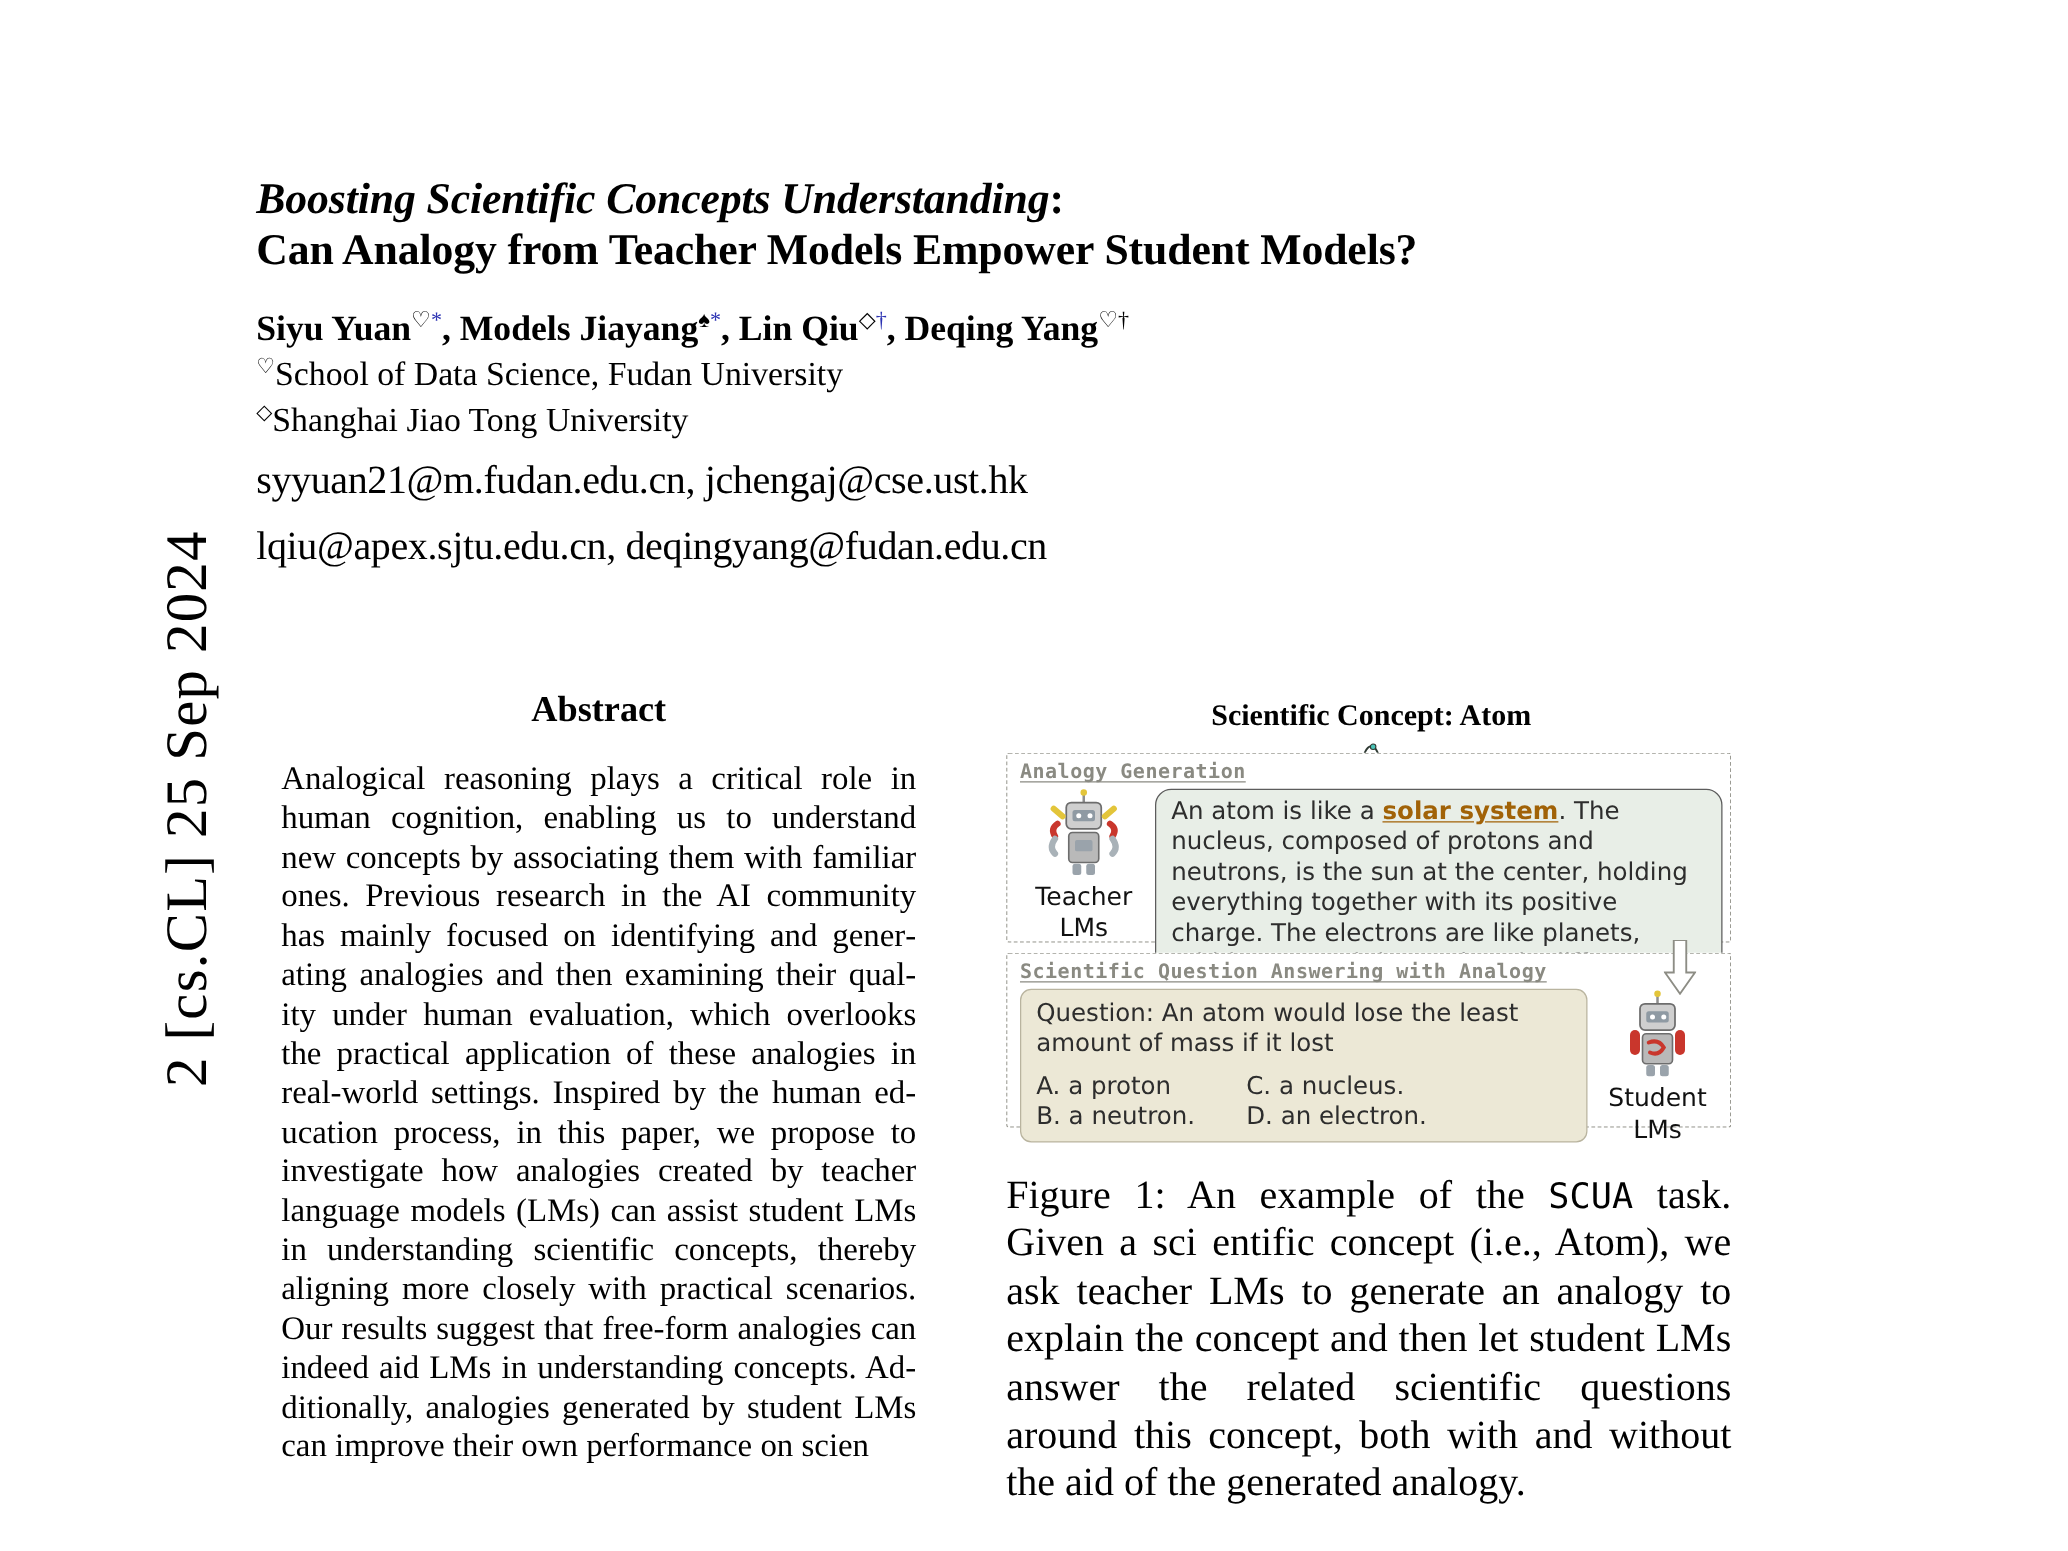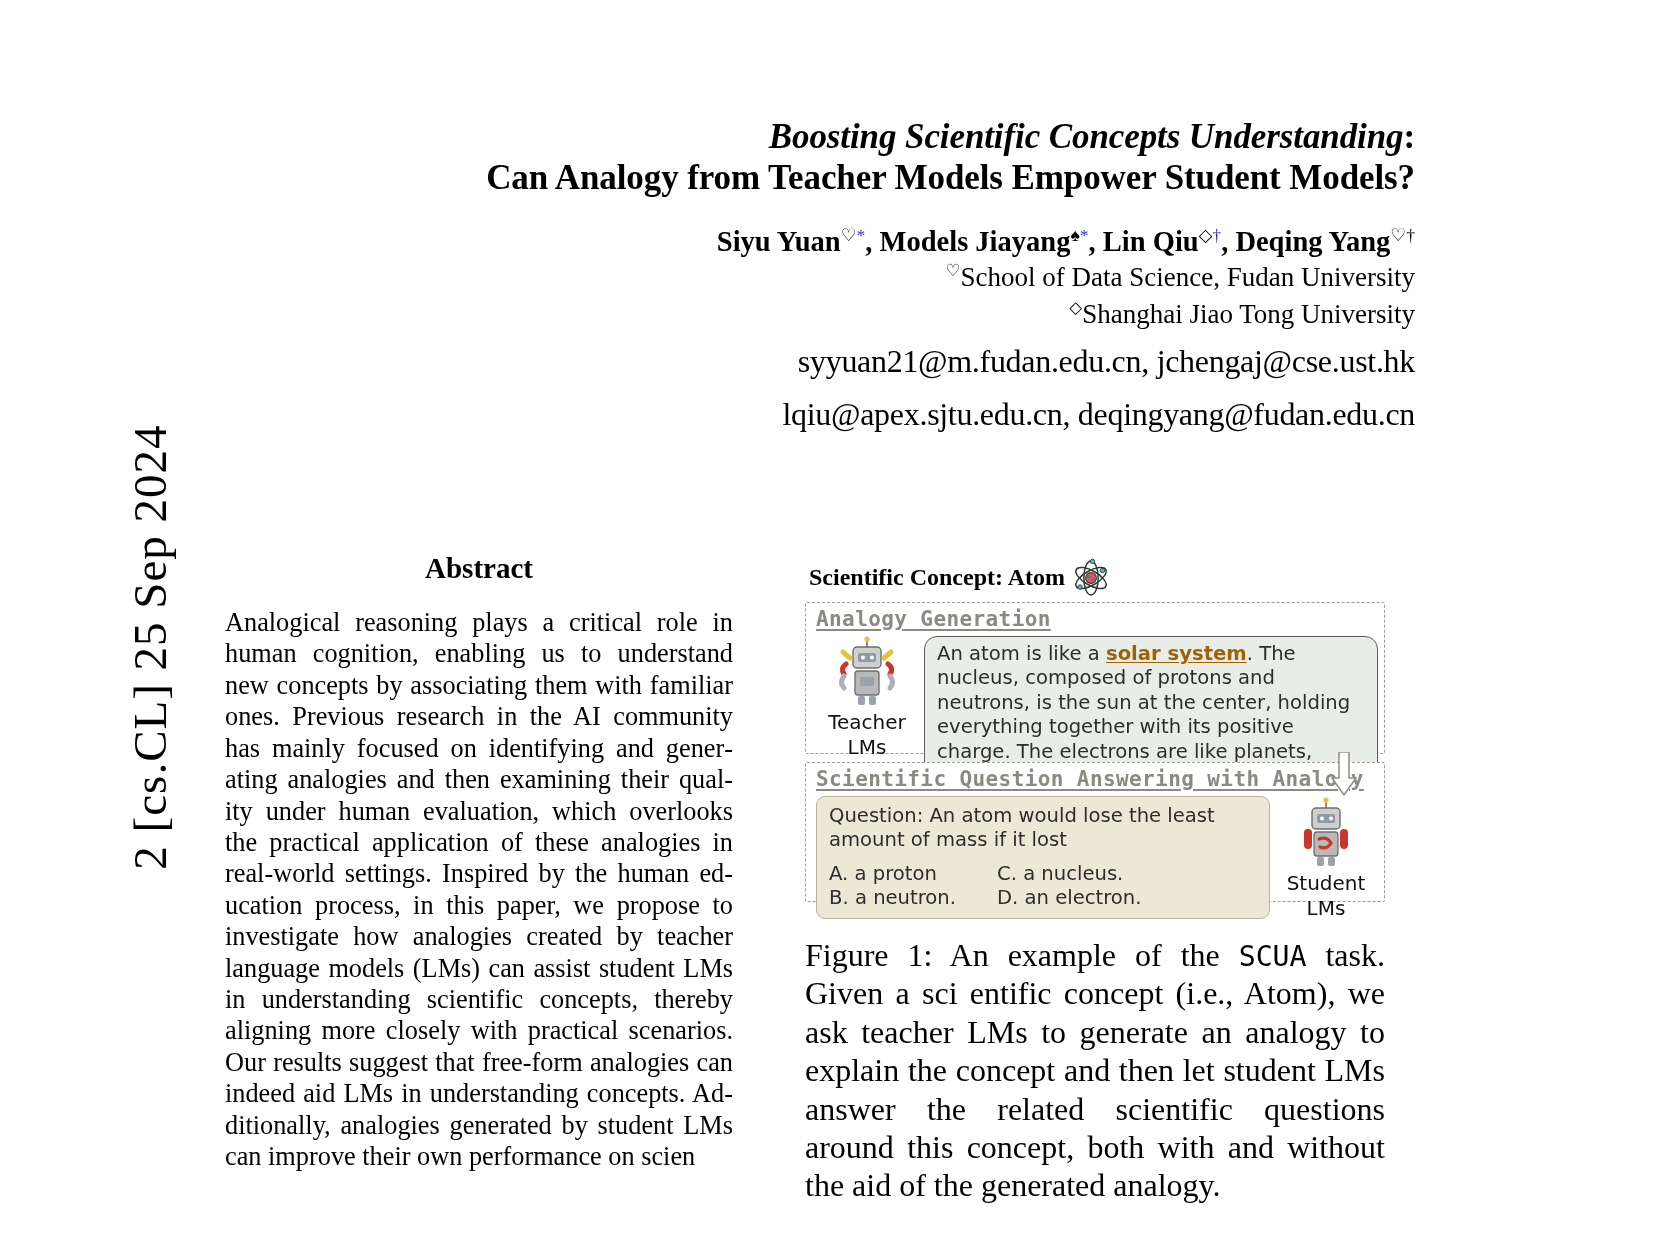--- a/index.html
+++ b/index.html
@@ -34,22 +34,23 @@
 
   
   .page {
     position: absolute;
     left: 205px;
     top: 0;
     width: 1210px;
     height: 1241px;
   }
   .title-block {
-    text-align: right;
-    padding-top: 116px;
+    text-align: left;
+    padding-top: 91px;
+    margin-top: 47px;
   }
   .title-line1 {
     font-size: 35px;
     font-weight: bold;
     line-height: 1.18;
     letter-spacing: -0.1px;
   }
   .title-line1 .ital {
     font-style: italic;
   }
@@ -126,20 +127,21 @@
 
   
   .fig-heading {
     font-size: 24px;
     font-weight: bold;
     display: flex;
     align-items: center;
     gap: 6px;
     margin: 8px 0 8px 4px;
     height: 34px;
+    flex-direction: column;
   }
   .atom-icon {
     display: inline-block;
     width: 40px;
     height: 40px;
     position: relative;
     top: 1px;
   }
 
   .fig-panel {
@@ -154,21 +156,21 @@
     box-sizing: border-box;
   }
   .panel-2 {
     height: 140px;
     margin-top: 8px;
     padding: 4px 6px 6px 10px;
     box-sizing: border-box;
   }
   .panel-label {
     font-family: "DejaVu Sans Mono", monospace;
-    font-size: 21px;
+    font-size: 16px;
     font-weight: bold;
     color: #8a8a82;
     text-decoration: underline;
     text-underline-offset: 3px;
     letter-spacing: 0.4px;
     white-space: nowrap;
   }
 
   .panel1-row {
     display: flex;

